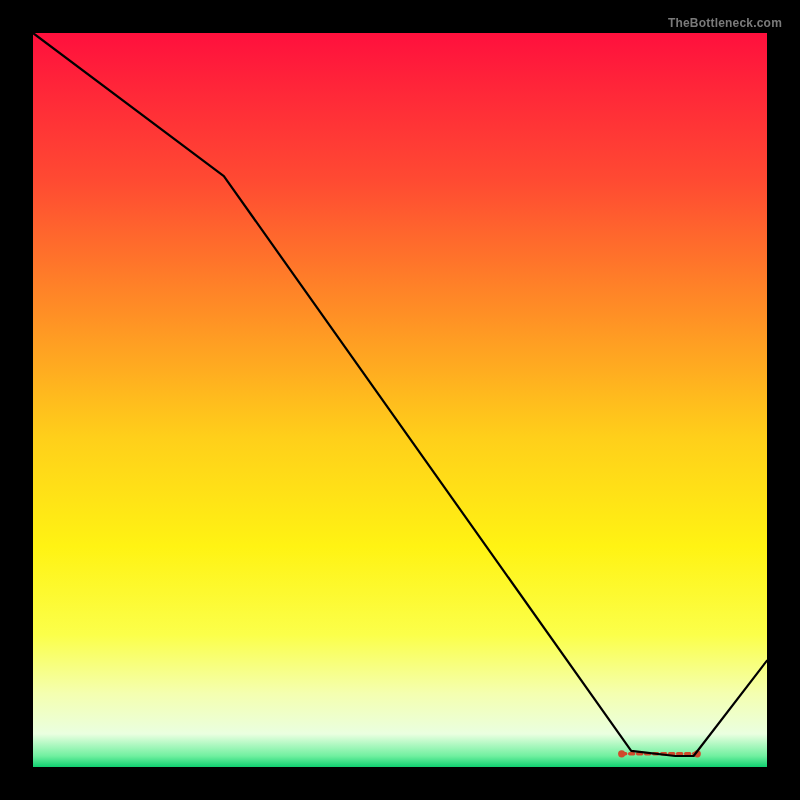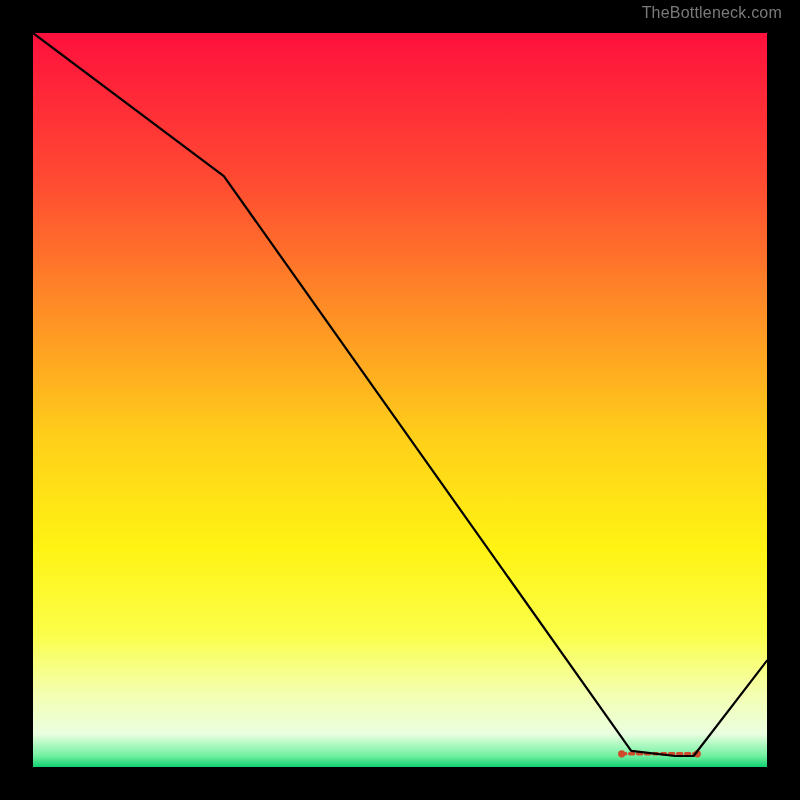--- a/index.html
+++ b/index.html
@@ -12,25 +12,25 @@
     font-family: Arial, Helvetica, sans-serif;
   }
   .outer {
     position: relative;
     width: 800px;
     height: 800px;
     background: #000;
   }
   .attr {
     position: absolute;
-    top: 4px;
+    top: 16px;
     right: 18px;
     color: #7a7a7a;
-    font-size: 16px;
-    font-weight: normal;
+    font-size: 12px;
+    font-weight: bold;
     letter-spacing: 0.2px;
     z-index: 20;
   }
   .panel {
     position: absolute;
     left: 33px;
     top: 33px;
     width: 734px;
     height: 734px;
     z-index: 5;

